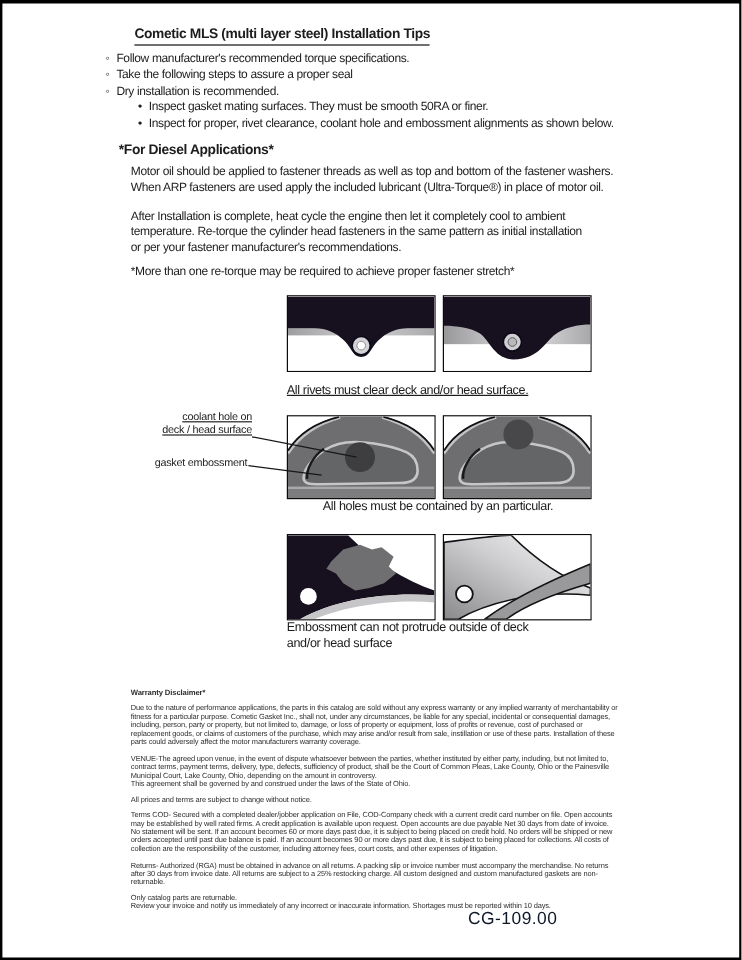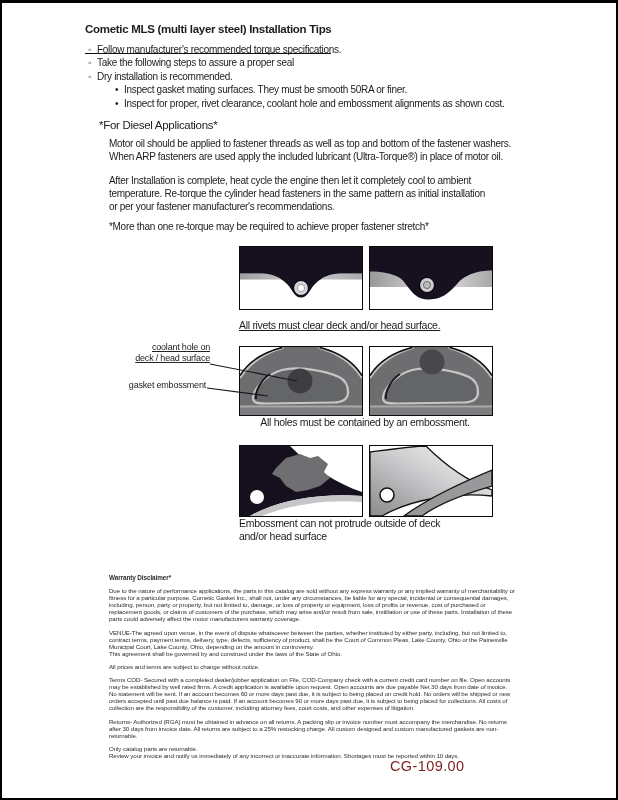--- a/index.html
+++ b/index.html
@@ -6,32 +6,32 @@
   .page {
     position:relative; width:618px; height:800px; background:#ffffff;
     border:2px solid #000; border-top-width:3px; box-sizing:border-box;
     font-family:"Liberation Sans","DejaVu Sans",sans-serif; color:#1c1c1e;
     overflow:hidden;
   }
   .abs { position:absolute; }
   .pre { white-space:pre-line; }
 
   .title {
-    left:83px; top:20px; font-size:11.5px; font-weight:bold; letter-spacing:-0.3px;
-    border-bottom:1.5px solid #111; padding-bottom:18px;
+    left:110px; top:20px; font-size:11.5px; font-weight:bold; letter-spacing:-0.3px;
+    border-bottom:1.5px solid #111; padding-bottom:2px;
   }
 
   .tips { left:86px; top:40px; width:470px; font-size:10px; letter-spacing:-0.3px; }
   .tip  { line-height:13.4px; }
   .tip-sub { padding-left:27px; }
   .tip .marker { display:inline-block; width:9px; }
   .marker.o::before { content:"◦"; font-size:10px; }
   .marker.d::before { content:"•"; font-size:10px; }
 
-  .diesel-head { left:97px; top:116px; font-size:11.5px; font-weight:normal; letter-spacing:-0.3px; }
+  .diesel-head { left:97px; top:116px; font-size:11.5px; font-weight:bold; letter-spacing:-0.3px; }
   .body-para { left:107px; width:450px; font-size:10px; line-height:13.2px; letter-spacing:-0.3px; }
   .p1 { top:134px; } .p2 { top:171px; } .p3 { top:217px; }
 
   .rw-label { width:122px; text-align:center; font-size:11.5px; font-weight:bold; letter-spacing:0.4px; color:#111;margin-top:44px; }
   .fig-box { width:122px; border:1.6px solid #0b0b0d; box-sizing:content-box; line-height:0; background:#fff; }
   .caption { font-size:10.5px; letter-spacing:-0.3px; line-height:12.5px; }
 
   .lab-r { left:237px; } .lab-w { left:367px; }
   .row1-lab { top:229px; } .row2-lab { top:329px; } .row3-lab { top:428px; }
   .row1-box { top:243px; } .row2-box { top:343px; } .row3-box { top:442px; }
@@ -41,35 +41,35 @@
   .cap3 { left:237px; top:514px; }
 
   .ann { text-align:right; font-size:9px; line-height:10.6px; letter-spacing:-0.2px; color:#232325; }
   .ann1 { left:78px; top:339px; width:130px;text-decoration:underline; }
   .ann2 { left:78px; top:377px; width:126px; }
 
   .disclaimer { left:107px; top:571px; width:406px; font-size:6.2px; line-height:7.1px; letter-spacing:-0.1px; color:#2e2e30; }
   .disclaimer h4 { margin:0 0 6px 0; font-size:6.4px; font-weight:bold; }
   .disclaimer p { margin:0 0 6px 0; }
 
-  .footer-code { left:388px; top:755px; font-size:14.5px; letter-spacing:0.4px; color:#7f1d1d; }
+  .footer-code { left:388px; top:755px; font-size:14.5px; letter-spacing:0.4px; color:#0f172a; }
 </style>
 </head>
 <body>
 
 <div class="page">
 
   <div class="abs title">Cometic MLS (multi layer steel) Installation Tips</div>
 
   <div class="abs tips">
     <div class="tip"><span class="marker o"></span><span>Follow manufacturer's recommended torque specifications.</span></div>
     <div class="tip"><span class="marker o"></span><span>Take the following steps to assure a proper seal</span></div>
     <div class="tip"><span class="marker o"></span><span>Dry installation is recommended.</span></div>
     <div class="tip tip-sub"><span class="marker d"></span><span>Inspect gasket mating surfaces.  They must be smooth 50RA or finer.</span></div>
-    <div class="tip tip-sub"><span class="marker d"></span><span>Inspect for proper, rivet clearance, coolant hole and embossment alignments as shown cost.</span></div>
+    <div class="tip tip-sub"><span class="marker d"></span><span>Inspect for proper, rivet clearance, coolant hole and embossment alignments as shown below.</span></div>
   </div>
 
   <div class="abs diesel-head">*For Diesel Applications*</div>
   <div class="abs body-para p1 pre">Motor oil should be applied to fastener threads as well as top and bottom of the fastener washers.
 When ARP fasteners are used apply the included lubricant (Ultra-Torque®) in place of motor oil.</div>
   <div class="abs body-para p2 pre">After Installation is complete, heat cycle the engine then let it completely cool to ambient
 temperature. Re-torque the cylinder head fasteners in the same pattern as initial installation
 or per your fastener manufacturer's recommendations.</div>
   <div class="abs body-para p3">*More than one re-torque may be required to achieve proper fastener stretch*</div>
 
@@ -140,21 +140,21 @@
       <path d="M122,31 C111.5,14.5 95.5,5.5 78.5,0.8" stroke="#c2c2c4" stroke-width="2.2" fill="none"></path>
       <path d="M0,28.5 C10,12.5 26,4.5 42.5,0.4" stroke="#111113" stroke-width="1.5" fill="none"></path>
       <path d="M122,28.5 C112,12.5 96,4.5 79.5,0.4" stroke="#111113" stroke-width="1.5" fill="none"></path>
       <path d="M13,51 C13,44 24,28 42,23 C58,18.5 86,24 99,30 C106,33.5 108,39 108,45 C108,52 103,55.5 93,55.5 L27,56.5 C17,56.5 13,56 13,51 Z" fill="#646567" stroke="#c6c6c8" stroke-width="2.2"></path>
       <path d="M16,52 C15,44 21,33 30,27" stroke="#1a1a1c" stroke-width="2" fill="none"></path>
       <circle cx="62" cy="15" r="12.5" fill="#48484b"></circle>
       <rect y="58.5" width="122" height="2.2" fill="#a9a9ab"></rect>
       <rect y="60.7" width="122" height="7.3" fill="#7d7d7f"></rect>
     </svg>
   </div>
-  <div class="abs caption cap2">All holes must be contained by an embossment.</div>
+  <div class="abs caption cap2">All holes must be contained by an particular.</div>
 
   <div class="abs rw-label lab-r row3-lab">RIGHT</div>
   <div class="abs rw-label lab-w row3-lab">WRONG</div>
   <div class="abs fig-box box-r row3-box">
     <svg width="122" height="70" viewBox="0 0 122 70">
       <rect width="122" height="70" fill="#ffffff"></rect>
       <path d="M0,0 H50 C72,22 98,38 122,46 L122,50 C80,47 38,54 10,70 L0,70 Z" fill="#17111f"></path>
       <path d="M10,70 C38,54 80,47 122,50 L122,56 C84,53 46,60 22,70 Z" fill="#c6c6c8"></path>
       <path d="M36,22 L46,12 L60,8 L70,12 L78,10 L88,18 L84,26 L90,32 L80,40 L68,44 L56,46 L46,40 L40,32 L32,28 Z" fill="#6f6f71"></path>
       <circle cx="17" cy="51" r="7" fill="#ffffff"></circle>

